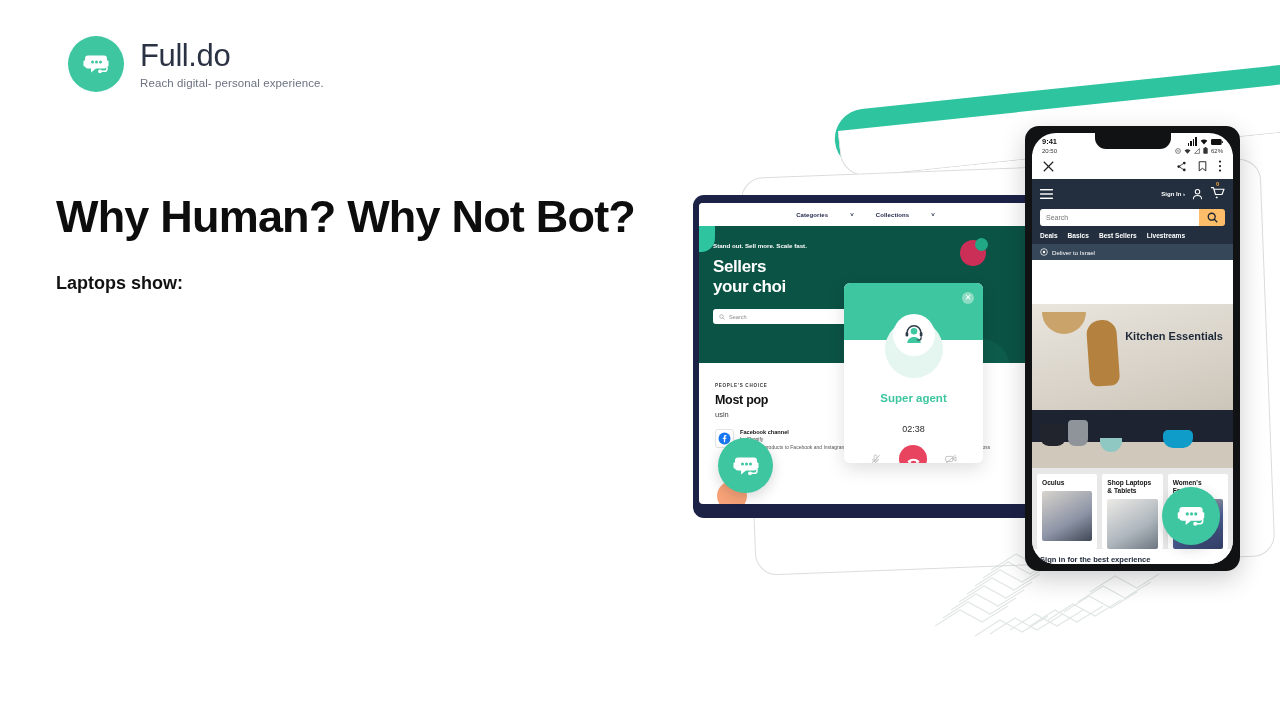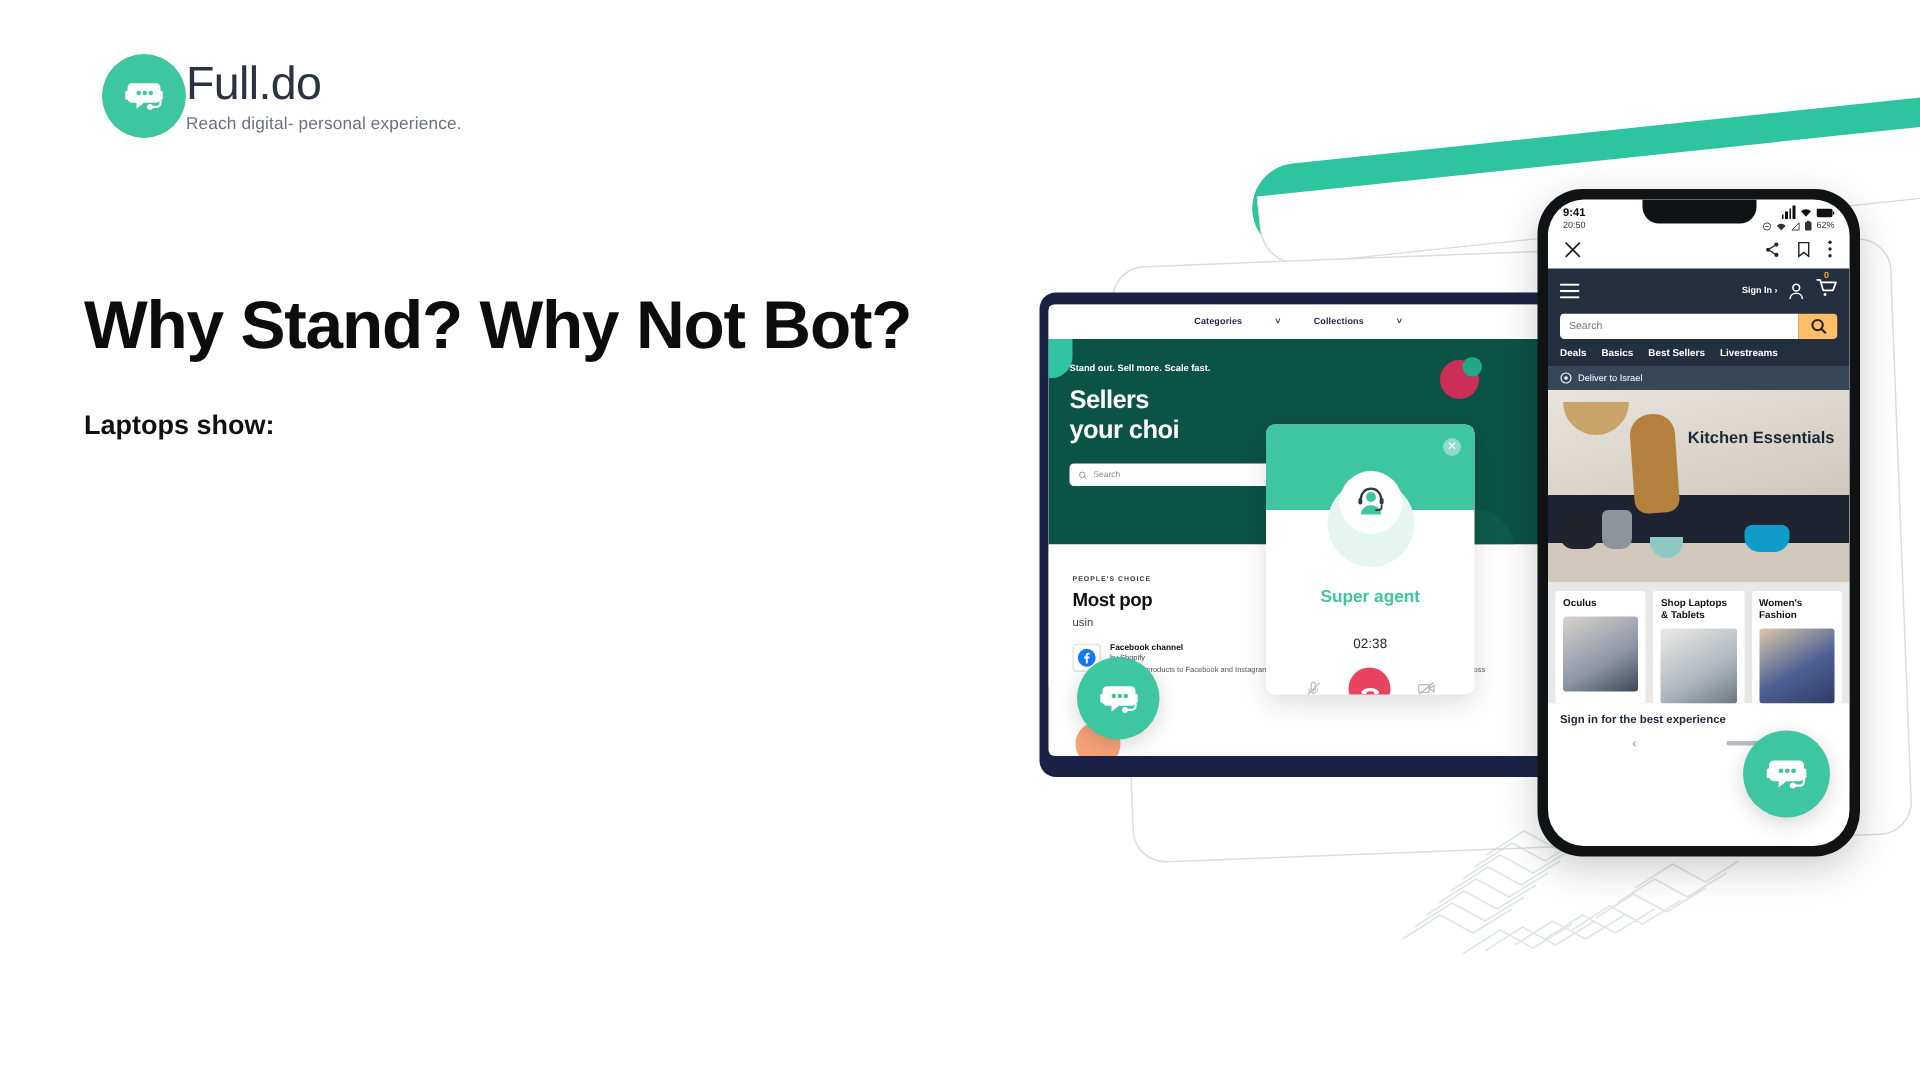--- a/index.html
+++ b/index.html
@@ -5,21 +5,21 @@
   * { box-sizing: border-box; margin: 0; padding: 0; }
   html, body {
     width: 1280px; height: 720px;
     background: #ffffff;
     font-family: "Liberation Sans", sans-serif;
     overflow: hidden;
   }
   .page { position: relative; width: 1280px; height: 720px; background: #fff; }
 
   
-  .logo-block { position: absolute; left: 68px; top: 36px; display: flex; align-items: center; }
+  .logo-block { position: absolute; left: 68px; top: 36px; display: flex; align-items: center; gap: 16px; }
   .logo-mark {
     width: 56px; height: 56px; border-radius: 50%;
     background: #3ec6a0; display: flex; align-items: center; justify-content: center;
     flex: 0 0 auto;
   }
   .logo-text-wrap { display: flex; flex-direction: column; justify-content: center; }
   .logo-title { font-size: 31px; font-weight: 400; color: #2b3243; letter-spacing: -0.4px; line-height: 1.1; }
   .logo-sub { font-size: 11.5px; color: #6b7280; margin-top: 4px; letter-spacing: 0.1px; }
 
   
@@ -148,21 +148,21 @@
   .fab {
     border-radius: 50%; background: #3ec6a0; display: flex; align-items: center; justify-content: center;
     box-shadow: 0 4px 14px rgba(0,0,0,0.16);
   }
   .fab-laptop { position: absolute; left: 78px; top: 438px; width: 55px; height: 55px; z-index: 30; }
   .fab-phone  { position: absolute; left: 522px; top: 487px; width: 58px; height: 58px; z-index: 40; }
 
   
   .phone {
     position: absolute; left: 385px; top: 126px; width: 215px; height: 445px;
-    background: #111214; border-radius: 30px; padding: 7px; z-index: 25;
+    background: #111214; border-radius: 14px; padding: 7px; z-index: 25;
     box-shadow: 0 8px 26px rgba(0,0,0,0.20);
   }
   .phone-screen { width: 100%; height: 100%; background: #fff; border-radius: 24px; overflow: hidden; position: relative; }
   .notch {
     position: absolute; left: 50%; top: 0; transform: translateX(-50%);
     width: 76px; height: 16px; background: #111214; border-radius: 0 0 11px 11px; z-index: 9;
   }
   .ph-status {
     display: flex; justify-content: space-between; align-items: center;
     padding: 4px 10px 0 10px; font-size: 7.5px; font-weight: 700; color: #111;
@@ -190,23 +190,24 @@
   .ph-search-btn { width: 26px; background: #febd69; display: flex; align-items: center; justify-content: center; }
   .ph-links {
     display: flex; gap: 10px; padding: 6px 8px 5px 8px; background: #232f3e;
     font-size: 6.6px; color: #fff; font-weight: 600;
   }
   .ph-deliver {
     background: #37475a; padding: 4px 8px; display: flex; align-items: center; gap: 4px;
     font-size: 6.2px; color: #fff;
   }
   .ph-banner {
-    position: relative; height: 128px;
+    position: relative; height: 164px;
     background: linear-gradient(165deg,#e9e5dd 0%,#d8d2c8 45%,#bfb8ac 100%);
     overflow: hidden;
+    margin-top: 44px;
   }
   .ph-banner .b-title {
     position: absolute; right: 10px; top: 26px; font-size: 11px; font-weight: 700; color: #1c2738;
   }
   .ph-banner .stove { position: absolute; left: 0; right: 0; bottom: 0; height: 58px; background: #1d2330; }
   .ph-banner .counter { position: absolute; left: 0; right: 0; bottom: 0; height: 26px; background: #cfc8bb; }
   .ph-banner .board {
     position: absolute; left: 56px; top: 16px; width: 30px; height: 66px;
     background: #b4813f; border-radius: 14px 14px 9px 9px; transform: rotate(-4deg);
   }
@@ -264,21 +265,21 @@
         <path d="M28 19.5v2.2a2.6 2.6 0 0 1-2.6 2.6h-3.6" stroke="#fff" stroke-width="1.5" fill="none"></path>
         <circle cx="21" cy="24.3" r="1.9" fill="#fff"></circle>
       </svg>
     </div>
     <div class="logo-text-wrap">
       <div class="logo-title">Full.do</div>
       <div class="logo-sub">Reach digital- personal experience.</div>
     </div>
   </div>
 
-  <h1 class="headline">Why Stand? Why Not Bot?</h1>
+  <h1 class="headline">Why Human? Why Not Bot?</h1>
   <div class="sub-label">Laptops show:</div>
 
 
 
   <div class="stage">
 
     <div class="ribbon"></div>
     <div class="ribbon-2"></div>
     <div class="back-panel"></div>
 

